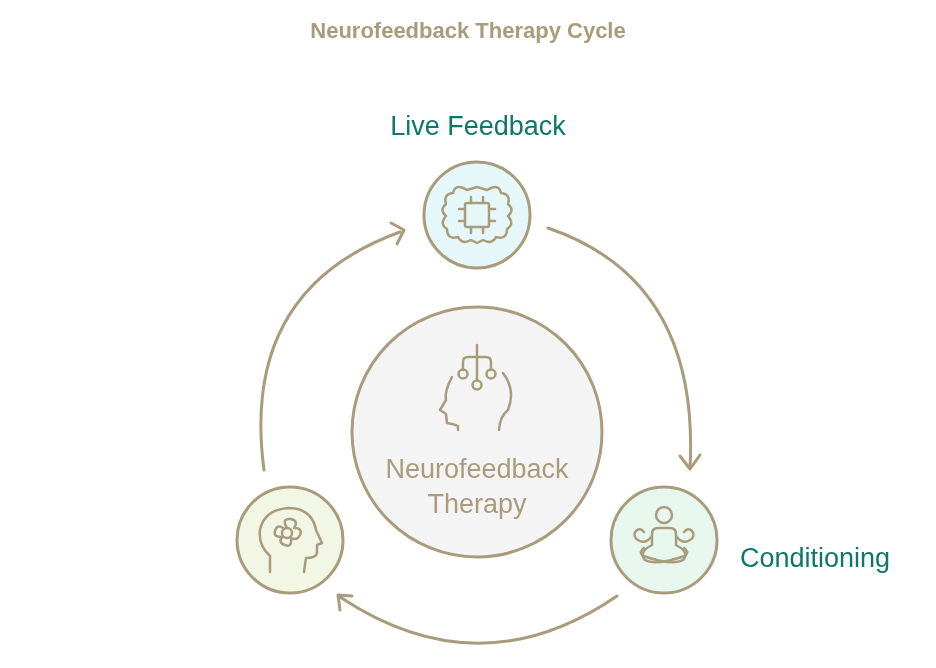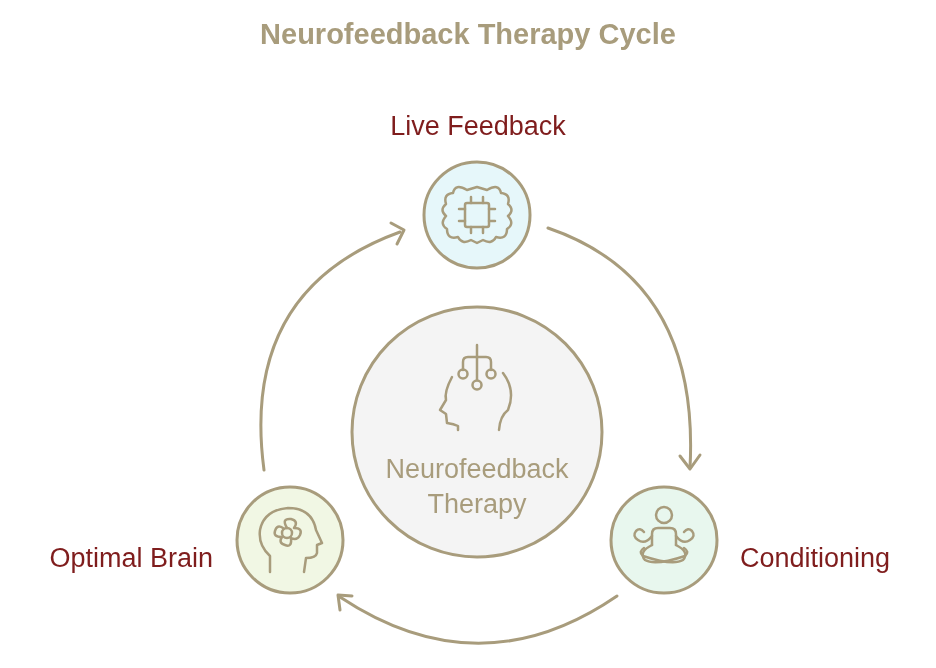--- a/index.html
+++ b/index.html
@@ -1,20 +1,20 @@
 <!DOCTYPE html>
 <html><head>
 <meta charset="utf-8">
 <style>
   html, body { margin:0; padding:0; background:#ffffff; }
   body { width:936px; height:668px; position:relative; overflow:hidden;
          font-family:"Liberation Sans", sans-serif; color:#a89c7c; }
   .title { position:absolute; left:0; top:18px; width:936px; text-align:center;
-           font-size:29px; font-weight:bold; color:#a89c7c; }
-  .label { position:absolute; font-size:27px; color:#7f1d1d; line-height:36px; }
+           font-size:22px; font-weight:bold; color:#a89c7c; }
+  .label { position:absolute; font-size:27px; color:#0f766e; line-height:36px; }
   .lbl-top { left:330px; top:108px; width:296px; text-align:center; }
   .lbl-right { left:740px; top:540px; text-align:right; }
   .lbl-left { left:10px; top:540px; width:203px; text-align:right; }
   svg.diagram { position:absolute; left:0; top:0; }
 </style>
 </head>
 <body>
 
 <div class="title">Neurofeedback Therapy Cycle</div>
 
@@ -64,14 +64,13 @@
   <g fill="none" stroke="#a89c7c" stroke-width="2.5" stroke-linecap="round" stroke-linejoin="round">
     <path d="M270 572 L 270 556 Q 258 545 260 530 Q 264 510 288 508 Q 312 508 316 530 L 322 543 L 317 545 L 317 553 Q 316 558 306 558 L 304 572"></path>
     <circle cx="287" cy="533" r="5"></circle>
     <path d="M287 528 Q 281 518 291 519 Q 299 521 294 528 Q 303 528 300 535 Q 297 541 291 538 Q 292 548 285 545 Q 278 543 282 537 Q 273 537 275 531 Q 277 524 283 528"></path>
   </g>
 </svg>
 
 <div class="label lbl-top">Live Feedback</div>
 <div class="label lbl-right">Conditioning</div>
 <div class="label lbl-left">
-  <div>Optimal Brain</div>
 </div>
 
 </body></html>

